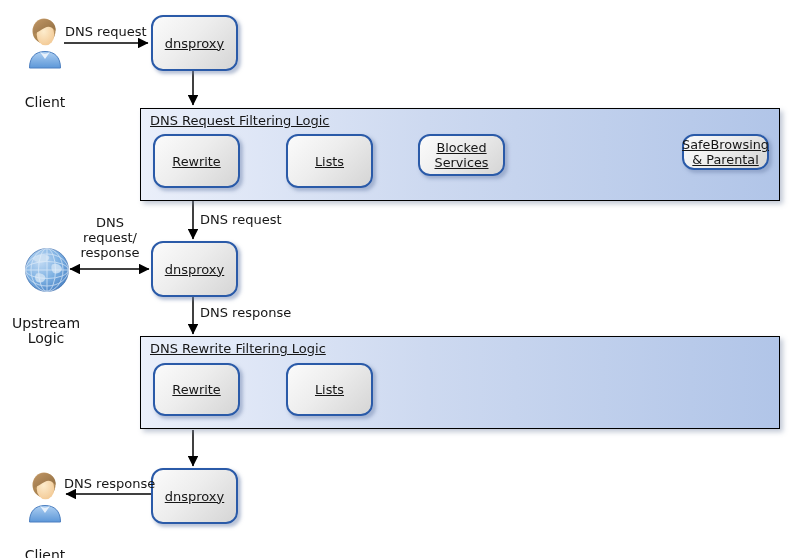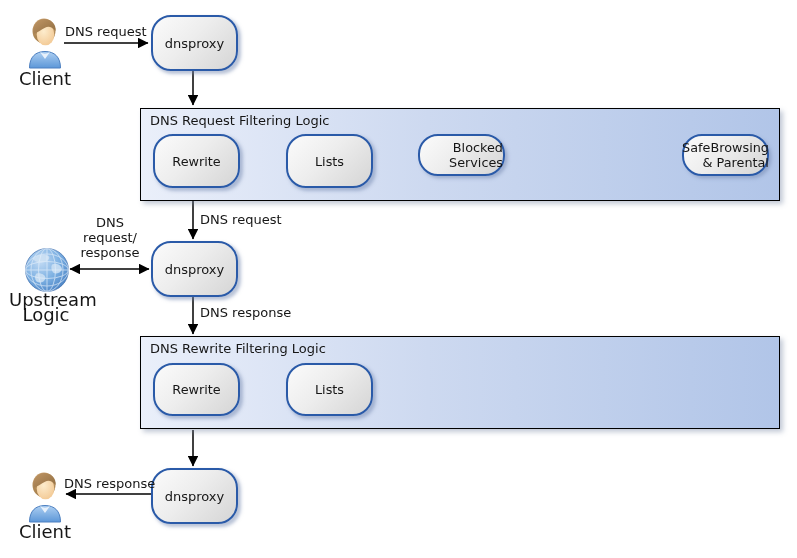--- a/index.html
+++ b/index.html
@@ -7,38 +7,38 @@
     position:relative; width:797px; height:558px; background:#ffffff;
     font-family:"DejaVu Sans","Liberation Sans",sans-serif; color:#161616;
     overflow:hidden;
   }
   svg.connectors {
     position:absolute; left:0; top:0; width:797px; height:558px;
     pointer-events:none;
   }
   .node {
     position:absolute; box-sizing:border-box;
-    border:2px solid #2a5aa8; border-radius:20px;
+    border:2px solid #2a5aa8; border-radius:12px;
     background:linear-gradient(135deg,#fbfbfb 0%,#ededed 45%,#d5d5d5 100%);
     box-shadow:2.5px 2.5px 3.5px rgba(115,135,175,0.5);
     display:flex; align-items:center; justify-content:center;
-    font-size:13px; text-align:right; line-height:15px;
+    font-size:13px; text-align:center; line-height:15px;text-decoration:underline;
   }
   .container-box {
     position:absolute; box-sizing:border-box;
     border:1.5px solid #000000;
     background:linear-gradient(90deg,#eaeffa 0%,#cdd9f0 45%,#b1c5e8 100%);
     box-shadow:3px 3px 5px rgba(120,135,165,0.45);
   }
   .container-title {
-    position:absolute; left:9px; top:4px; font-size:13px; white-space:nowrap;
+    position:absolute; left:9px; top:4px; font-size:13px; white-space:nowrap;text-decoration:underline;
   }
   .edge-label { position:absolute; font-size:13px; white-space:nowrap; }
   .wrap-label { white-space:normal; text-align:center; line-height:15px; }
-  .actor-label { position:absolute; font-size:18px; text-align:center; line-height:15px; }
+  .actor-label { position:absolute; font-size:14px; text-align:center; line-height:15px;margin-top:24px; }
   .icon-wrap { position:absolute; }
 </style>
 </head>
 <body>
 
 <div class="canvas">
 
   <svg width="0" height="0" style="position:absolute" aria-hidden="true">
     <defs>
       <linearGradient id="gShirt" x1="0" y1="0" x2="0" y2="1">
@@ -111,21 +111,21 @@
     <div class="container-title">DNS Request Filtering Logic</div>
     <div class="node" style="left:12px;top:25px;width:87px;height:54px;font-size:12.8px">
       <span>Rewrite</span>
     </div>
     <div class="node" style="left:145px;top:25px;width:87px;height:54px;font-size:12.8px">
       <span>Lists</span>
     </div>
     <div class="node" style="left:277px;top:25px;width:87px;height:42px;font-size:12.8px">
       <span>Blocked Services</span>
     </div>
-    <div class="node" style="left:541px;top:25px;width:87px;height:42px;font-size:12.8px">
+    <div class="node" style="left:541px;top:25px;width:87px;height:36px;font-size:12.8px">
       <span>SafeBrowsing &amp; Parental</span>
     </div>
   </div>
 
   <div class="edge-label" style="left:200px;top:212px">DNS request</div>
 
   <div class="node" style="left:151px;top:241px;width:87px;height:56px">
     <span>dnsproxy</span>
   </div>
 

